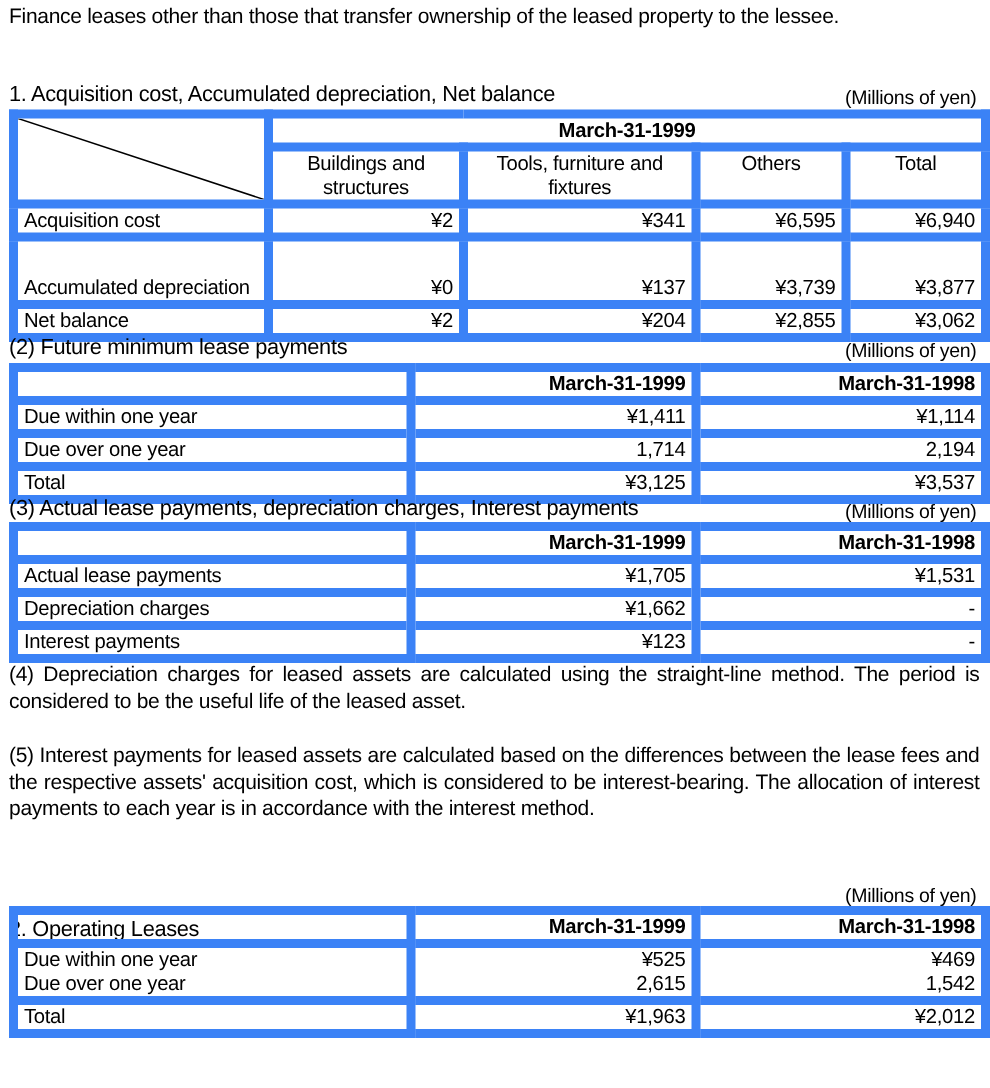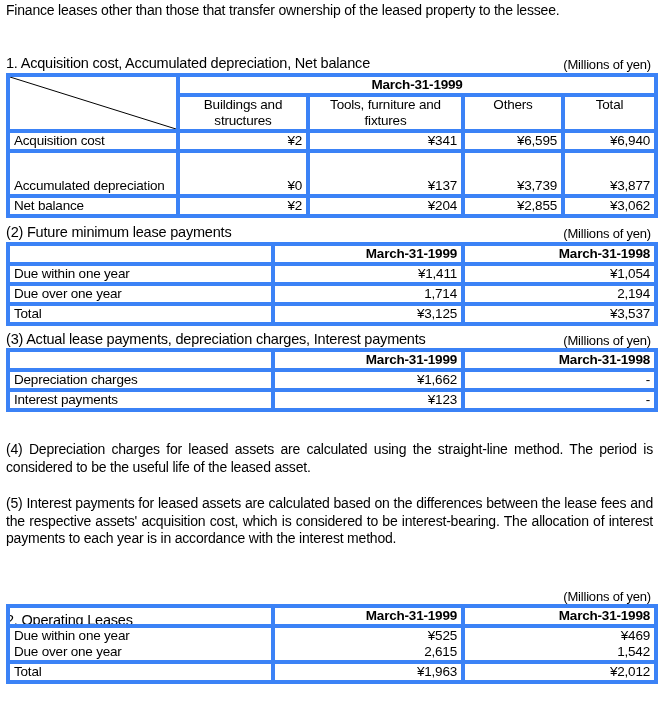--- a/index.html
+++ b/index.html
@@ -3,21 +3,21 @@
 <meta charset="utf-8">
 <style>
   html, body { margin:0; padding:0; background:#ffffff; }
   body { width:660px; height:725px; position:relative; overflow:hidden;
          font-family:"Liberation Sans", sans-serif; font-size:14px; color:#000;
          letter-spacing:-0.2px; }
   .para { position:absolute; left:6px; width:647px; line-height:17.5px; text-align:justify; text-align-last:left; }
   .title { position:absolute; left:6px; font-size:14.5px; white-space:nowrap; }
   .units { position:absolute; right:9px; font-size:13px; white-space:nowrap; }
   table { position:absolute; border-collapse:collapse; table-layout:fixed; }
-  td { border:4px solid #3b82f6; padding:0 4px; font-size:13.5px; line-height:16px; vertical-align:bottom; white-space:nowrap; overflow:hidden; }
+  td { border:6px solid #3b82f6; padding:0 4px; font-size:13.5px; line-height:16px; vertical-align:bottom; white-space:nowrap; overflow:hidden; }
   td.num { text-align:right; }
   td.hdr { text-align:center; vertical-align:top; white-space:normal; line-height:16px; }
   td.bold { font-weight:bold; text-align:right; }
   td.boldc { font-weight:bold; text-align:center; }
   tr.dot-bottom td { border-bottom:1px dotted #000; }
   tr.nobottom td { border-bottom:none; }
   tr.notop td { border-top:none; }
   td.diag { position:relative; padding:0; }
   td.diag svg { position:absolute; left:0; top:0; width:100%; height:100%; }
 </style>
@@ -85,21 +85,21 @@
     </colgroup>
   <tbody>
       <tr style="height:18px;">
     <td></td>
     <td class="bold">March-31-1999</td>
     <td class="bold">March-31-1998</td>
   </tr>
   <tr class="dot-bottom" style="height:17px;">
     <td>Due within one year</td>
     <td class="num">¥1,411</td>
-    <td class="num">¥1,054</td>
+    <td class="num">¥1,114</td>
   </tr>
   <tr style="height:17px;">
     <td>Due over one year</td>
     <td class="num">1,714</td>
     <td class="num">2,194</td>
   </tr>
   <tr style="height:17px;">
     <td>Total</td>
     <td class="num">¥3,125</td>
     <td class="num">¥3,537</td>
@@ -113,20 +113,25 @@
   <colgroup>
       <col style="width:265px">
       <col style="width:190px">
       <col style="width:193px">
     </colgroup>
   <tbody>
       <tr style="height:19px;">
     <td></td>
     <td class="bold">March-31-1999</td>
     <td class="bold">March-31-1998</td>
+  </tr>
+  <tr class="dot-bottom" style="height:17px;">
+    <td>Actual lease payments</td>
+    <td class="num">¥1,705</td>
+    <td class="num">¥1,531</td>
   </tr>
   <tr class="dot-bottom" style="height:17px;">
     <td>Depreciation charges</td>
     <td class="num">¥1,662</td>
     <td class="num">-</td>
   </tr>
   <tr style="height:17px;">
     <td>Interest payments</td>
     <td class="num">¥123</td>
     <td class="num">-</td>

